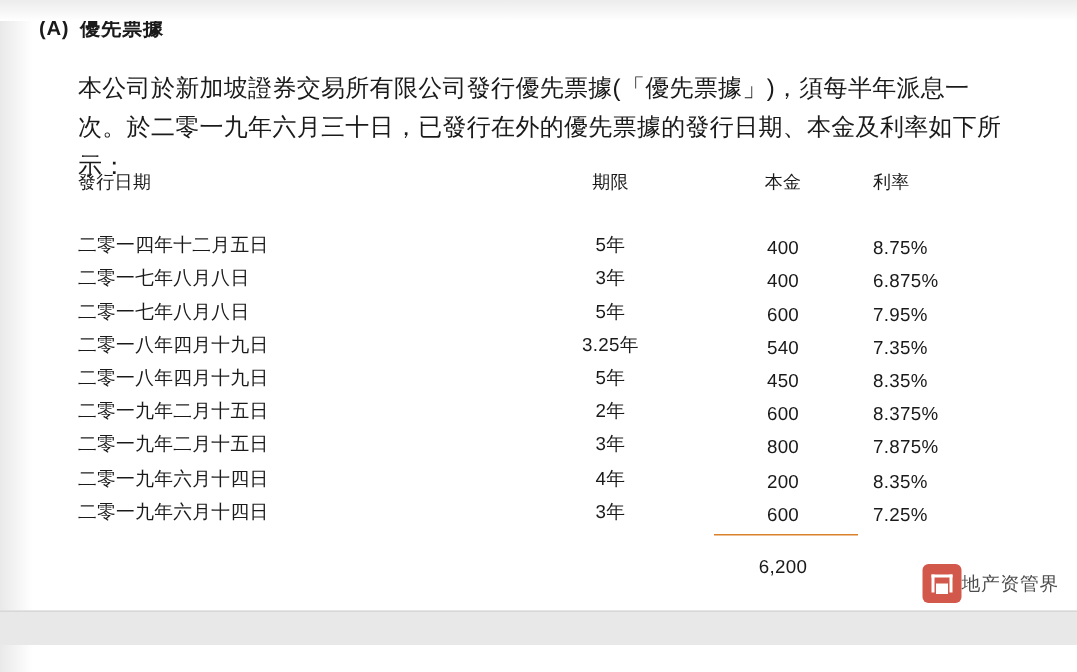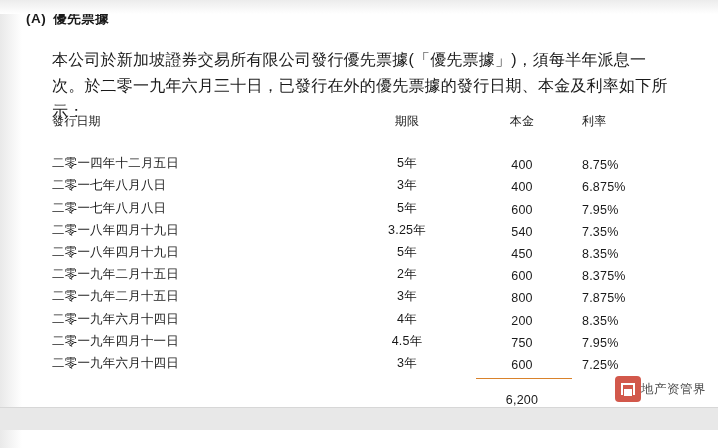--- a/index.html
+++ b/index.html
@@ -233,26 +233,20 @@
         <td class="col-amt amt-cell">800</td>
         <td class="col-rate rate-cell">7.875%</td>
       </tr>
       <tr>
         <td class="col-date">二零一九年六月十四日</td>
         <td class="col-term term-cell">4年</td>
         <td class="col-amt amt-cell">200</td>
         <td class="col-rate rate-cell">8.35%</td>
       </tr>
       <tr>
-        <td class="col-date">二零一九年四月十一日</td>
-        <td class="col-term term-cell">4.5年</td>
-        <td class="col-amt amt-cell">750</td>
-        <td class="col-rate rate-cell">7.95%</td>
-      </tr>
-      <tr>
         <td class="col-date">二零一九年六月十四日</td>
         <td class="col-term term-cell">3年</td>
         <td class="col-amt amt-cell">600</td>
         <td class="col-rate rate-cell">7.25%</td>
       </tr>
       <tr class="rule-row">
         <td class="col-date"></td>
         <td class="col-term"></td>
         <td class="col-amt">
             <div class="rule-line"></div>

